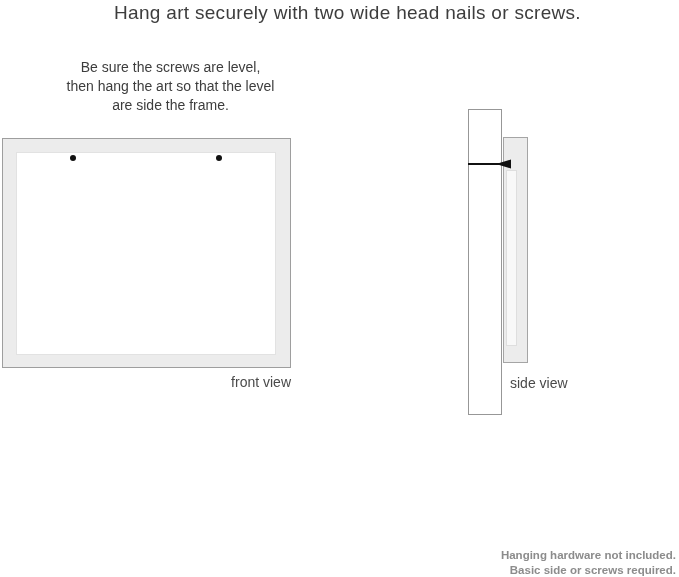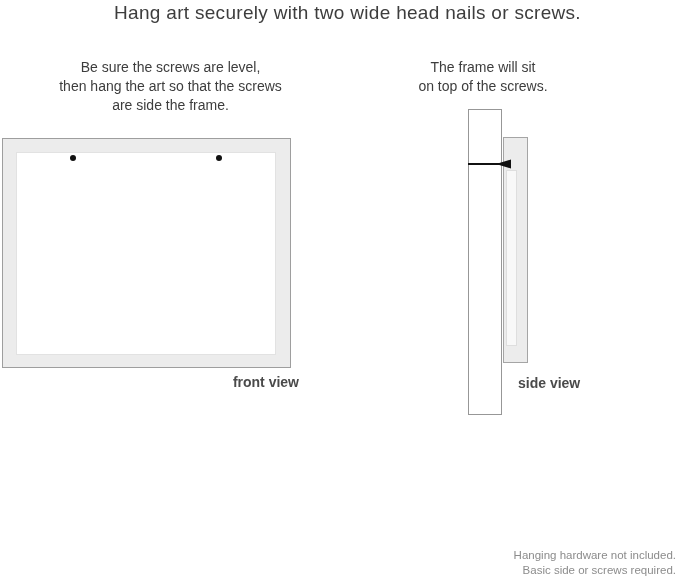--- a/index.html
+++ b/index.html
@@ -38,21 +38,21 @@
     background:#ffffff;border:1px solid #e2e2e2;
   }
   .screw-dot{
     position:absolute;width:6px;height:6px;border-radius:50%;
     background:#111111;top:16px;
   }
   .screw-dot.left{left:67px;}
   .screw-dot.right{left:213px;}
   .view-label{
     position:absolute;
-    font-size:14px;font-weight:700;color:#4a4a4a;margin-left:8px;
+    font-size:14px;font-weight:400;color:#4a4a4a;
   }
   .front-label{left:0;top:374px;width:291px;text-align:right;}
   .side-label{left:510px;top:375px;text-align:right;}
 
   
   .side-frame{
     position:absolute;left:503px;top:137px;
     width:25px;height:226px;
     background:#ececec;border:1px solid #a5a5a5;
     box-sizing:border-box;z-index:1;
@@ -67,41 +67,37 @@
     width:34px;height:306px;
     background:#ffffff;border:1px solid #979797;
     box-sizing:border-box;z-index:2;
   }
   .nail-svg{
     position:absolute;left:460px;top:150px;width:60px;height:28px;z-index:3;
   }
   .footer{
     position:absolute;right:3px;top:548px;
     text-align:right;
-    font-size:11.5px;font-weight:400;line-height:14.5px;
+    font-size:11.5px;font-weight:700;line-height:14.5px;
     color:#8c8c8c;
   }
 </style>
 </head>
 <body>
 
 <div id="canvas">
 
   <div class="title">Hang art securely with two wide head nails or screws.</div>
 
   <div class="para para-left">
     <div>Be sure the screws are level,</div>
-    <div>then hang the art so that the screws</div>
+    <div>then hang the art so that the level</div>
     <div>are side the frame.</div>
   </div>
 
-  <div class="para para-right">
-    <div>The frame will sit</div>
-    <div>on top of the screws.</div>
-  </div>
 
   <div class="front-frame">
     <div class="front-art"></div>
     <div class="screw-dot left"></div>
     <div class="screw-dot right"></div>
   </div>
   <div class="view-label front-label">front view</div>
 
   <div class="side-frame">
     <div class="side-art-strip"></div>

